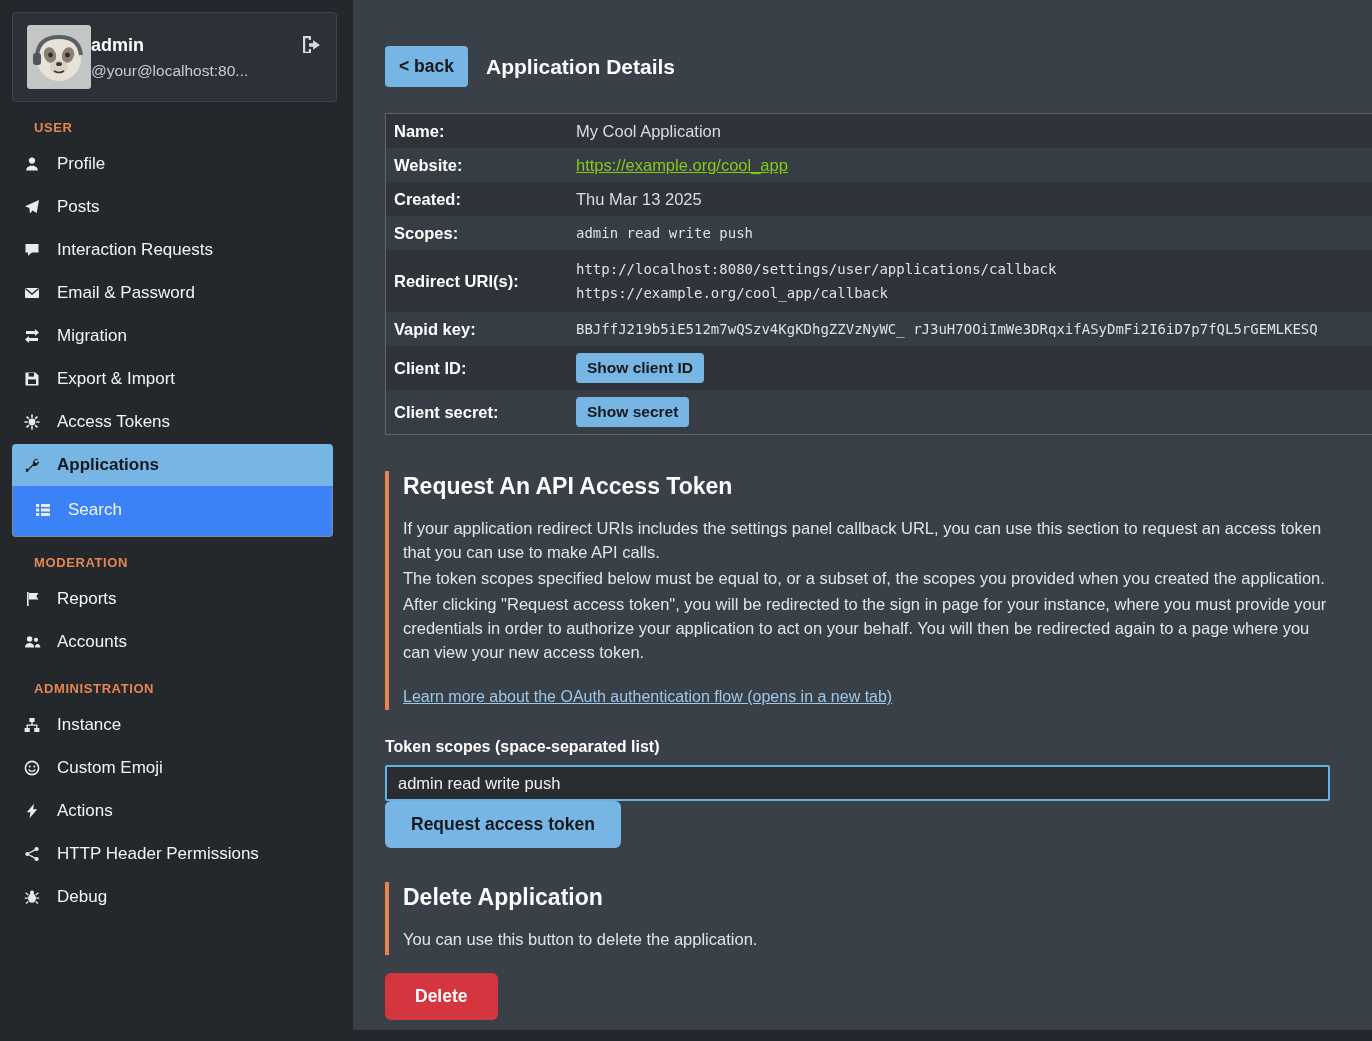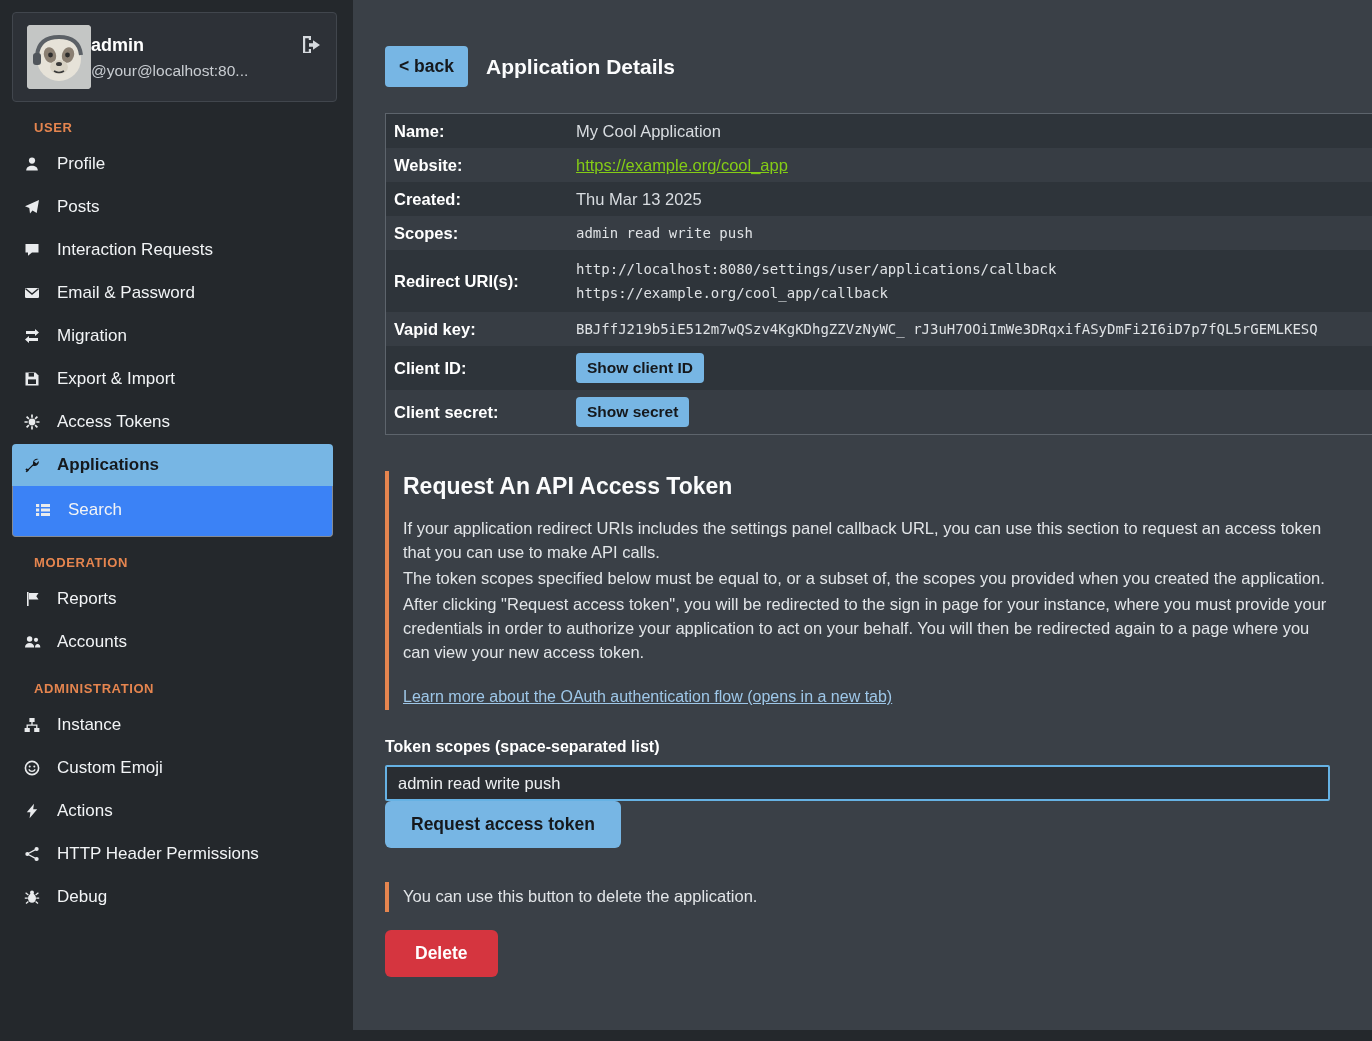--- a/index.html
+++ b/index.html
@@ -341,19 +341,20 @@
         <a class="oauth-link">Learn more about the OAuth authentication flow (opens in a new tab)</a>
       </section>
 
       <div class="form-label">Token scopes (space-separated list)</div>
       <input class="token-input" type="text" value="admin read write push" style="">
       <div>
         <button class="request-btn">Request access token</button>
       </div>
 
       <section class="accent-block">
+        <h2 class="sec-heading">Delete Application</h2>
         <div class="delete-lines">You can use this button to delete the application.</div>
       </section>
       <button class="delete-btn">Delete</button>
 
     </div>
   </main>
 </div>
 
 </body></html>

